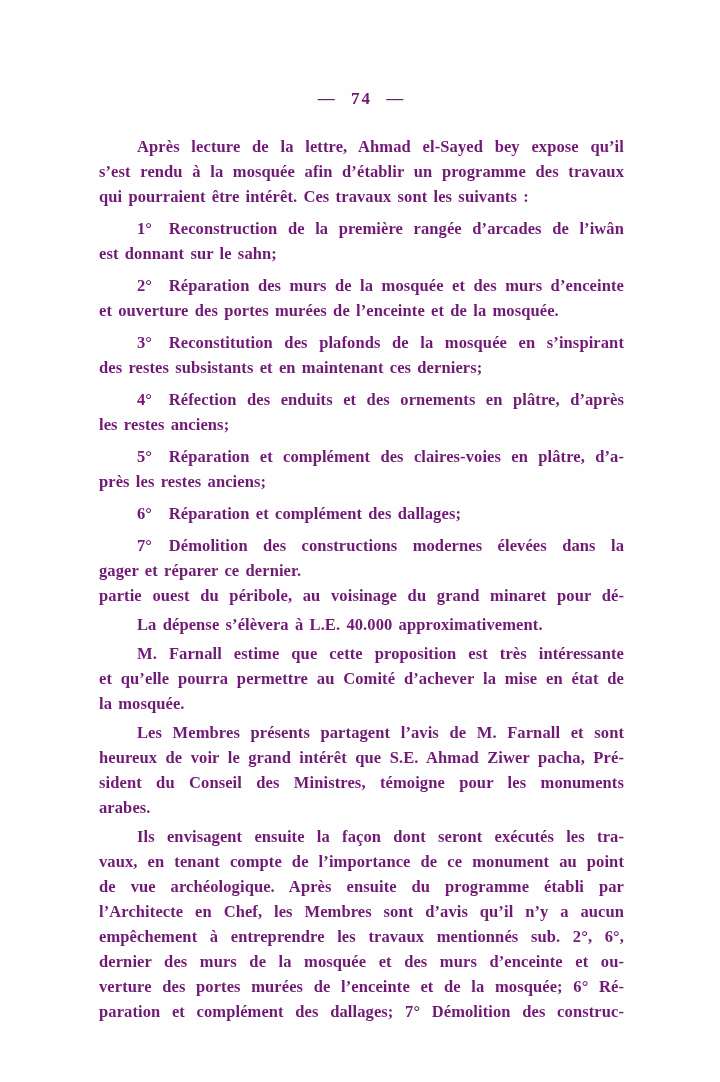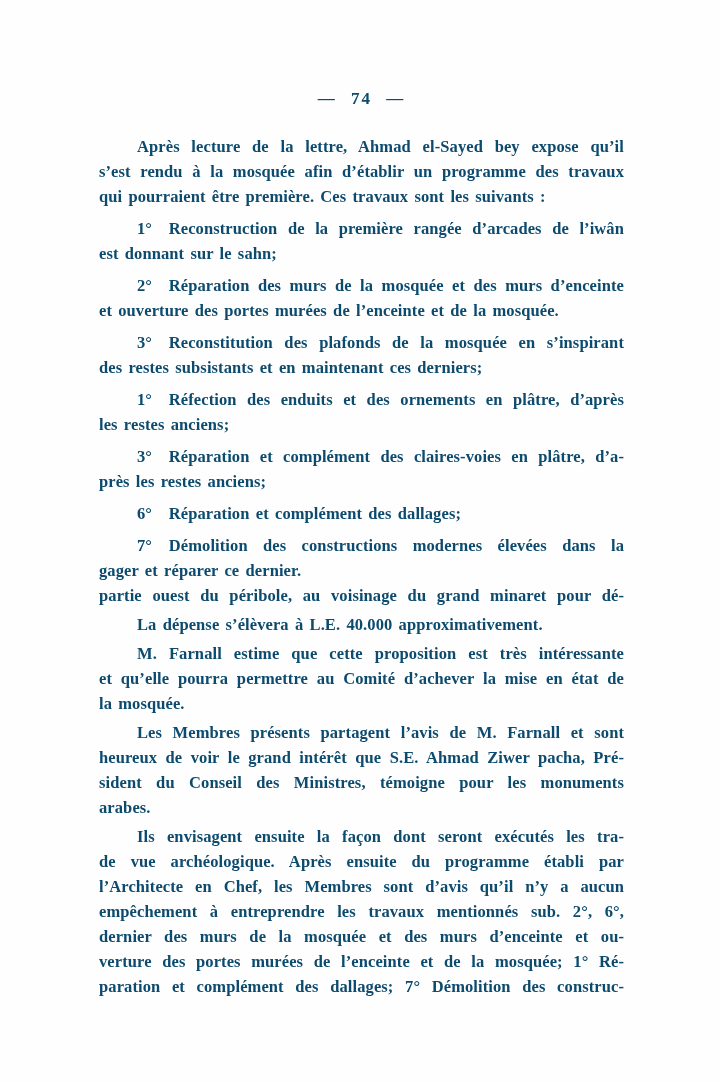--- a/index.html
+++ b/index.html
@@ -6,21 +6,21 @@
     margin: 0;
     padding: 0;
     background: #e9e9e9;
   }
   .page {
     position: relative;
     width: 720px;
     height: 1082px;
     margin: 0 auto;
     background: #fefefe;
-    color: #0c4a6e;
+    color: #701a75;
     font-family: "Liberation Serif", serif;
     font-weight: bold;
     font-size: 16.5px;
     overflow: hidden;
   }
   .column {
     position: absolute;
     left: 95px;
     top: 86px;
     width: 533px;
@@ -58,45 +58,45 @@
 <body>
 
 <div class="page">
   <div class="column">
 
     <div class="page-header">— 74 —</div>
 
     <div class="block">
       <div class="line first">Après lecture de la lettre, Ahmad el-Sayed bey expose qu’il</div>
       <div class="line">s’est rendu à la mosquée afin d’établir un programme des travaux</div>
-      <div class="line last">qui pourraient être première. Ces travaux sont les suivants :</div>
+      <div class="line last">qui pourraient être intérêt. Ces travaux sont les suivants :</div>
     </div>
 
     <div class="block item">
       <div class="line first">1°  Reconstruction de la première rangée d’arcades de l’iwân</div>
       <div class="line last">est donnant sur le sahn;</div>
     </div>
 
     <div class="block item">
       <div class="line first">2°  Réparation des murs de la mosquée et des murs d’enceinte</div>
       <div class="line last">et ouverture des portes murées de l’enceinte et de la mosquée.</div>
     </div>
 
     <div class="block item">
       <div class="line first">3°  Reconstitution des plafonds de la mosquée en s’inspirant</div>
       <div class="line last">des restes subsistants et en maintenant ces derniers;</div>
     </div>
 
     <div class="block item">
-      <div class="line first">1°  Réfection des enduits et des ornements en plâtre, d’après</div>
+      <div class="line first">4°  Réfection des enduits et des ornements en plâtre, d’après</div>
       <div class="line last">les restes anciens;</div>
     </div>
 
     <div class="block item">
-      <div class="line first">3°  Réparation et complément des claires-voies en plâtre, d’a-</div>
+      <div class="line first">5°  Réparation et complément des claires-voies en plâtre, d’a-</div>
       <div class="line last">près les restes anciens;</div>
     </div>
 
     <div class="block item">
       <div class="line first last">6°  Réparation et complément des dallages;</div>
     </div>
 
     <div class="block item">
       <div class="line first">7°  Démolition des constructions modernes élevées dans la</div>
       <div class="line last">gager et réparer ce dernier.</div>
@@ -115,22 +115,23 @@
 
     <div class="block">
       <div class="line first">Les Membres présents partagent l’avis de M. Farnall et sont</div>
       <div class="line">heureux de voir le grand intérêt que S.E. Ahmad Ziwer pacha, Pré-</div>
       <div class="line">sident du Conseil des Ministres, témoigne pour les monuments</div>
       <div class="line last">arabes.</div>
     </div>
 
     <div class="block">
       <div class="line first">Ils envisagent ensuite la façon dont seront exécutés les tra-</div>
+      <div class="line">vaux, en tenant compte de l’importance de ce monument au point</div>
       <div class="line">de vue archéologique. Après ensuite du programme établi par</div>
       <div class="line">l’Architecte en Chef, les Membres sont d’avis qu’il n’y a aucun</div>
       <div class="line">empêchement à entreprendre les travaux mentionnés sub. 2°, 6°,</div>
       <div class="line">dernier des murs de la mosquée et des murs d’enceinte et ou-</div>
-      <div class="line">verture des portes murées de l’enceinte et de la mosquée; 1° Ré-</div>
+      <div class="line">verture des portes murées de l’enceinte et de la mosquée; 6° Ré-</div>
       <div class="line">paration et complément des dallages; 7° Démolition des construc-</div>
     </div>
 
   </div>
 </div>
 
 </body></html>

